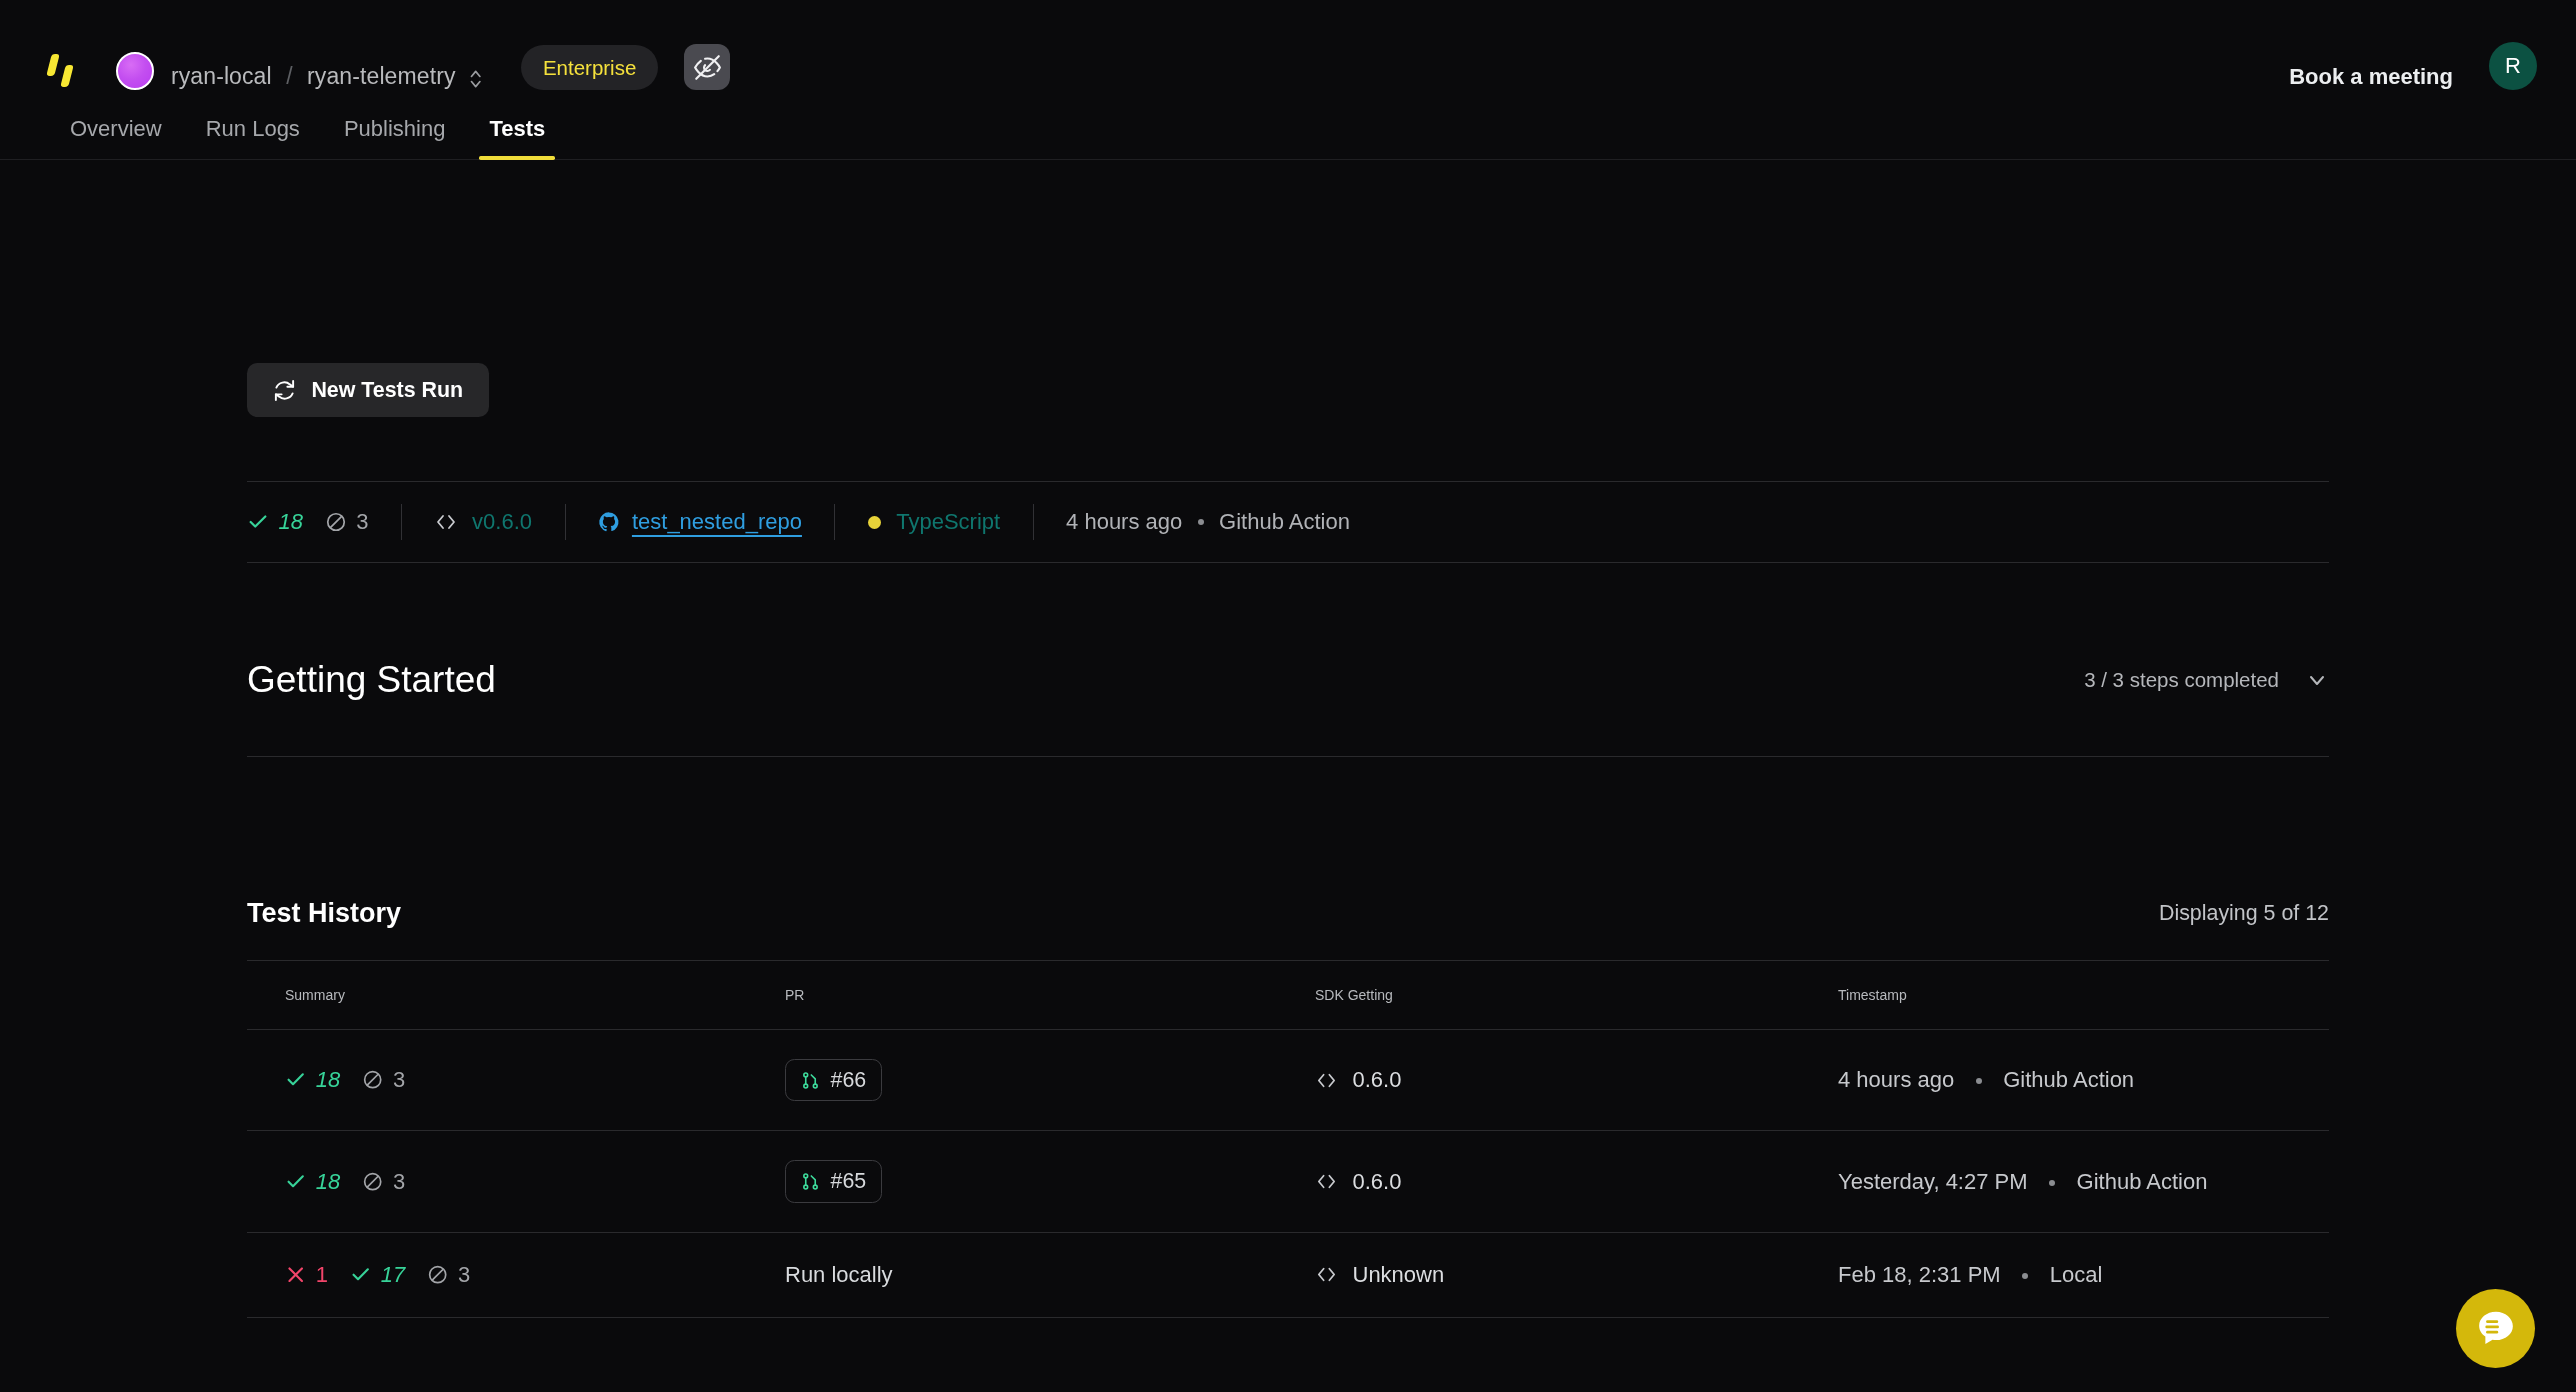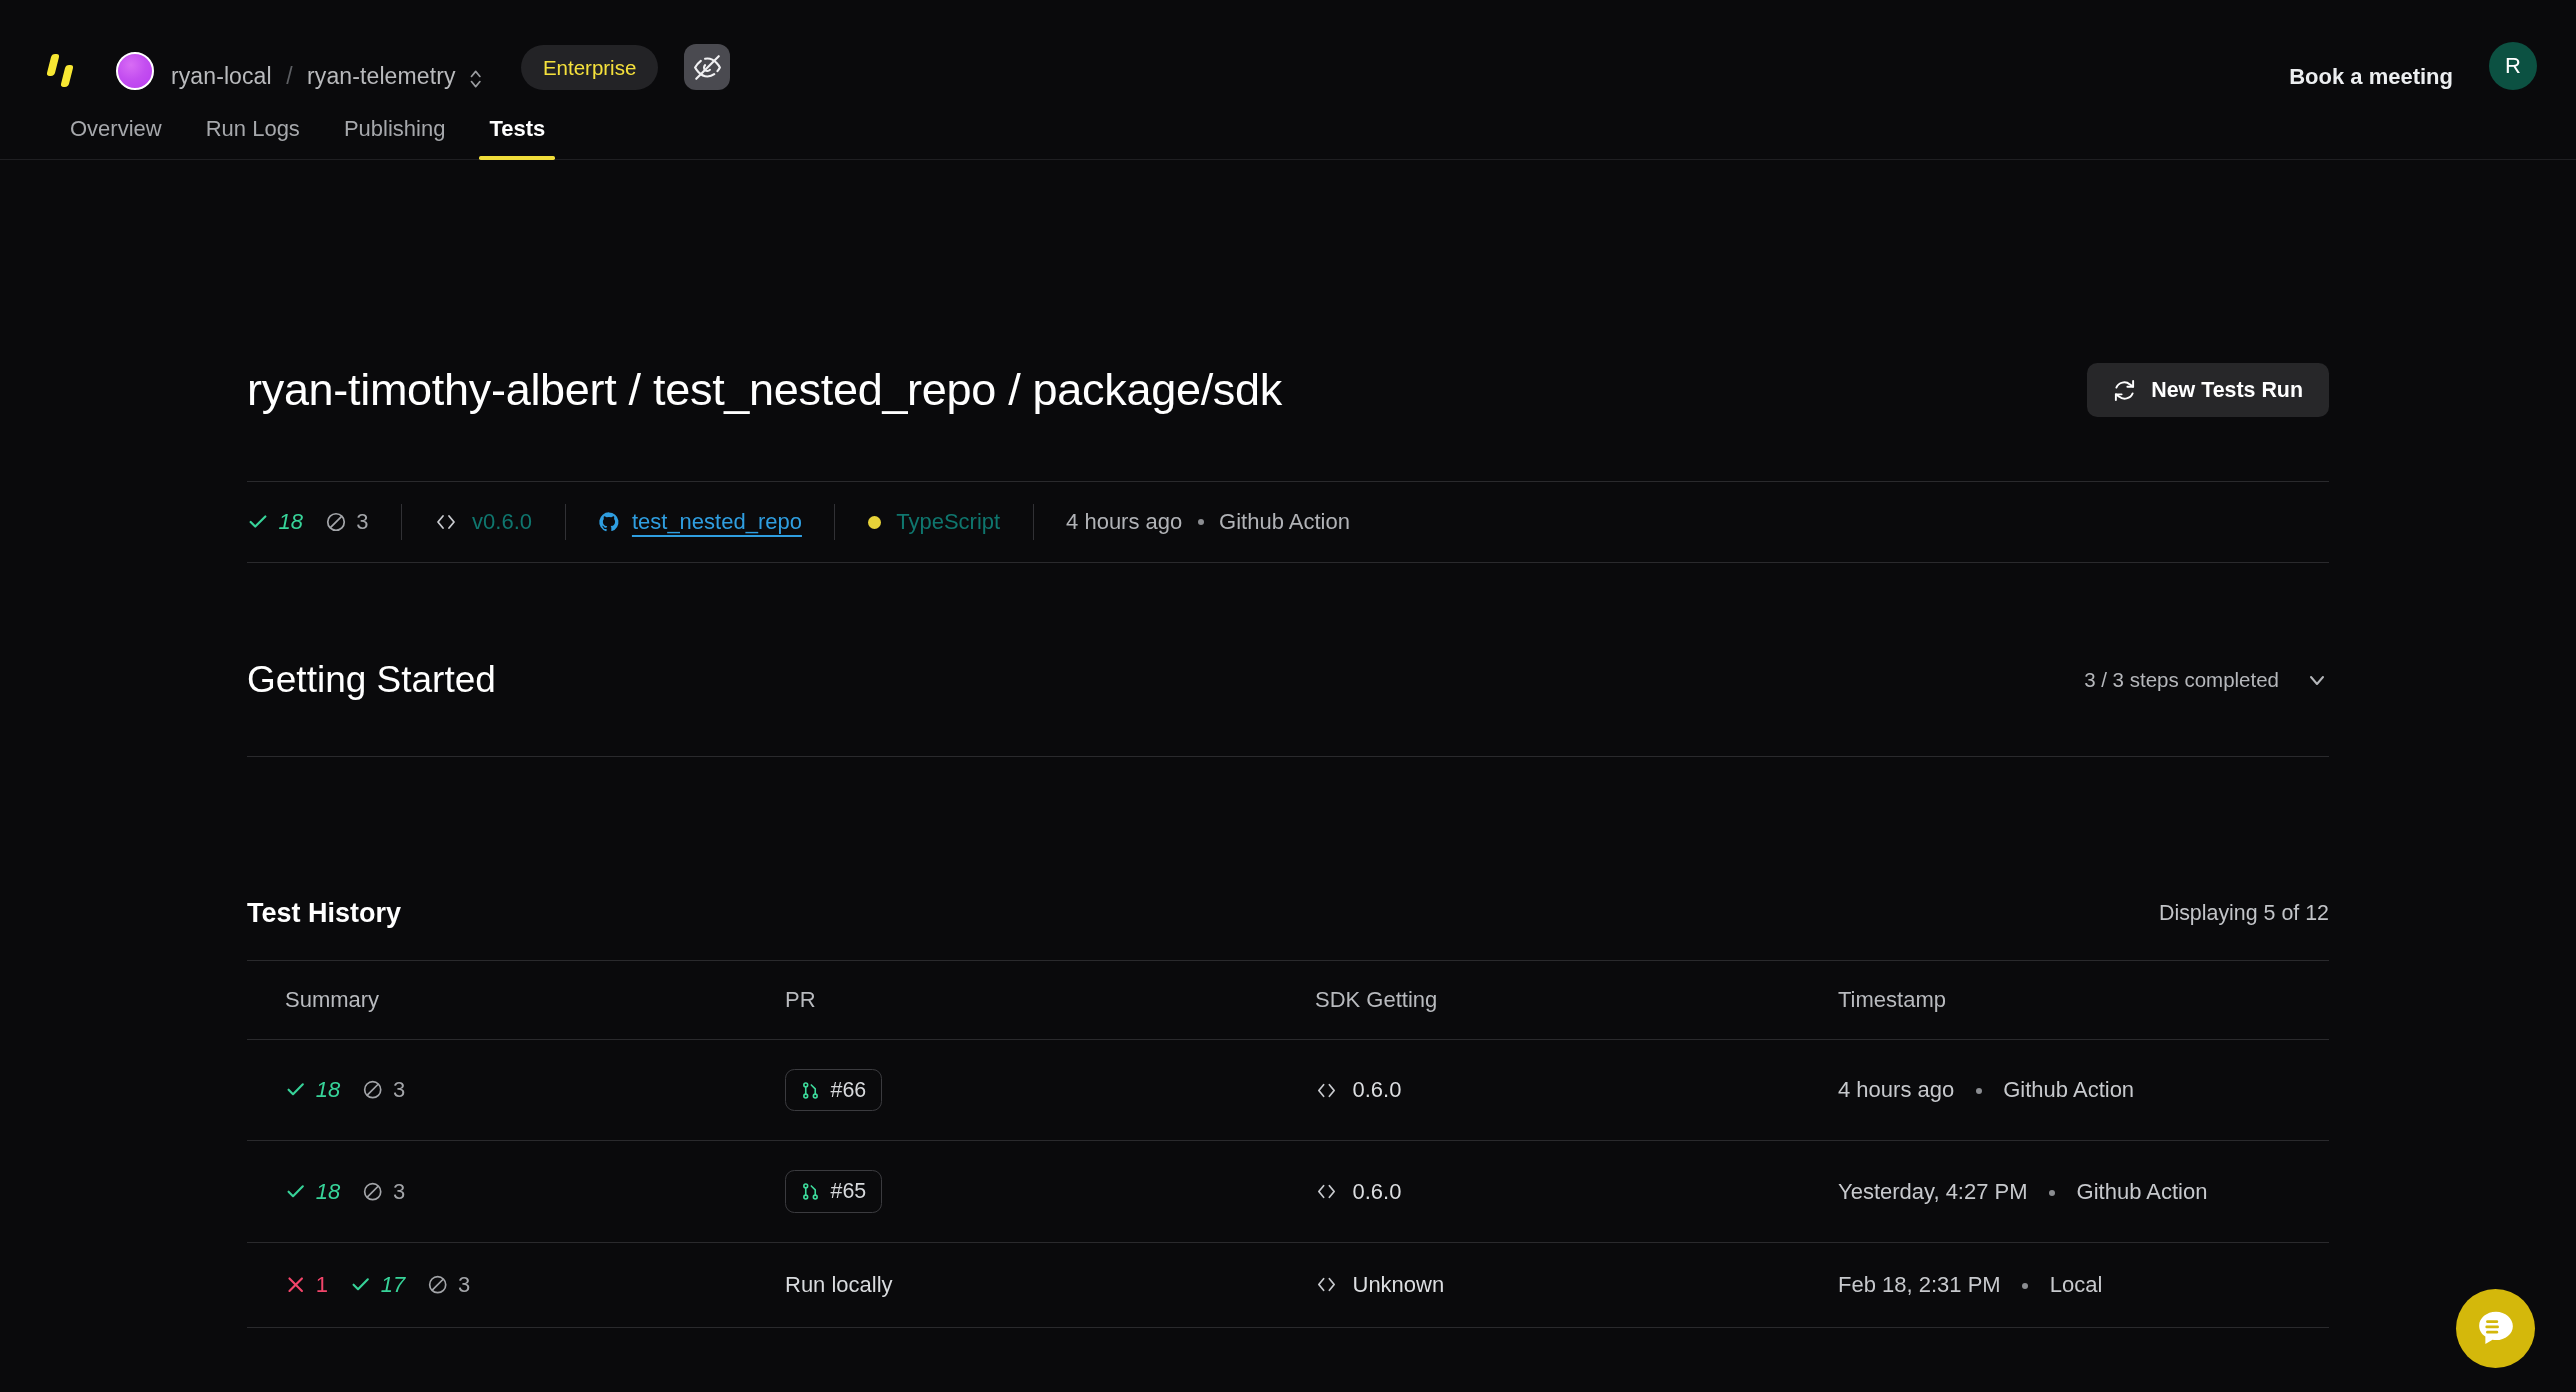--- a/index.html
+++ b/index.html
@@ -262,21 +262,21 @@
     border-collapse: collapse;
     table-layout: fixed;
     border-top: 0.9px solid #2a2a2d;
   }
   table.history col.c1 { width: 500px; }
   table.history col.c2 { width: 530px; }
   table.history col.c3 { width: 523px; }
   table.history col.c4 { width: auto; }
   table.history th {
     text-align: left;
-    font-size: 22px;
+    font-size: 14px;
     font-weight: normal;
     color: #b8babe;
     padding: 26px 0 26px 38px;
     border-bottom: 0.9px solid #2a2a2d;
   }
   table.history td {
     padding: 29px 0 29px 38px;
     border-bottom: 0.9px solid #2a2a2d;
     vertical-align: middle;
     font-size: 22px;
@@ -350,21 +350,20 @@
   <span class="tab">Overview</span>
   <span class="tab">Run Logs</span>
   <span class="tab">Publishing</span>
   <span class="tab active">Tests</span>
 </div>
 
 <div class="content">
   <div class="wrap">
 
     <div class="title-row">
-      <h1 class="page-title">ryan-timothy-albert / test_nested_repo / package/sdk</h1>
       <button class="btn-newrun">
         <span>
           <svg width="23" height="23" viewBox="0 0 24 24" fill="none" stroke="#ffffff" stroke-width="2" stroke-linecap="round" stroke-linejoin="round">
             <path d="M21 2v6h-6"></path>
               <path d="M3 22v-6h6"></path>
             <path d="M3.51 9a9 9 0 0 1 14.13-3.36L21 8"></path>
             <path d="M20.49 15a9 9 0 0 1-14.13 3.36L3 16"></path>
           </svg>
         </span>
         <span>New Tests Run</span>

